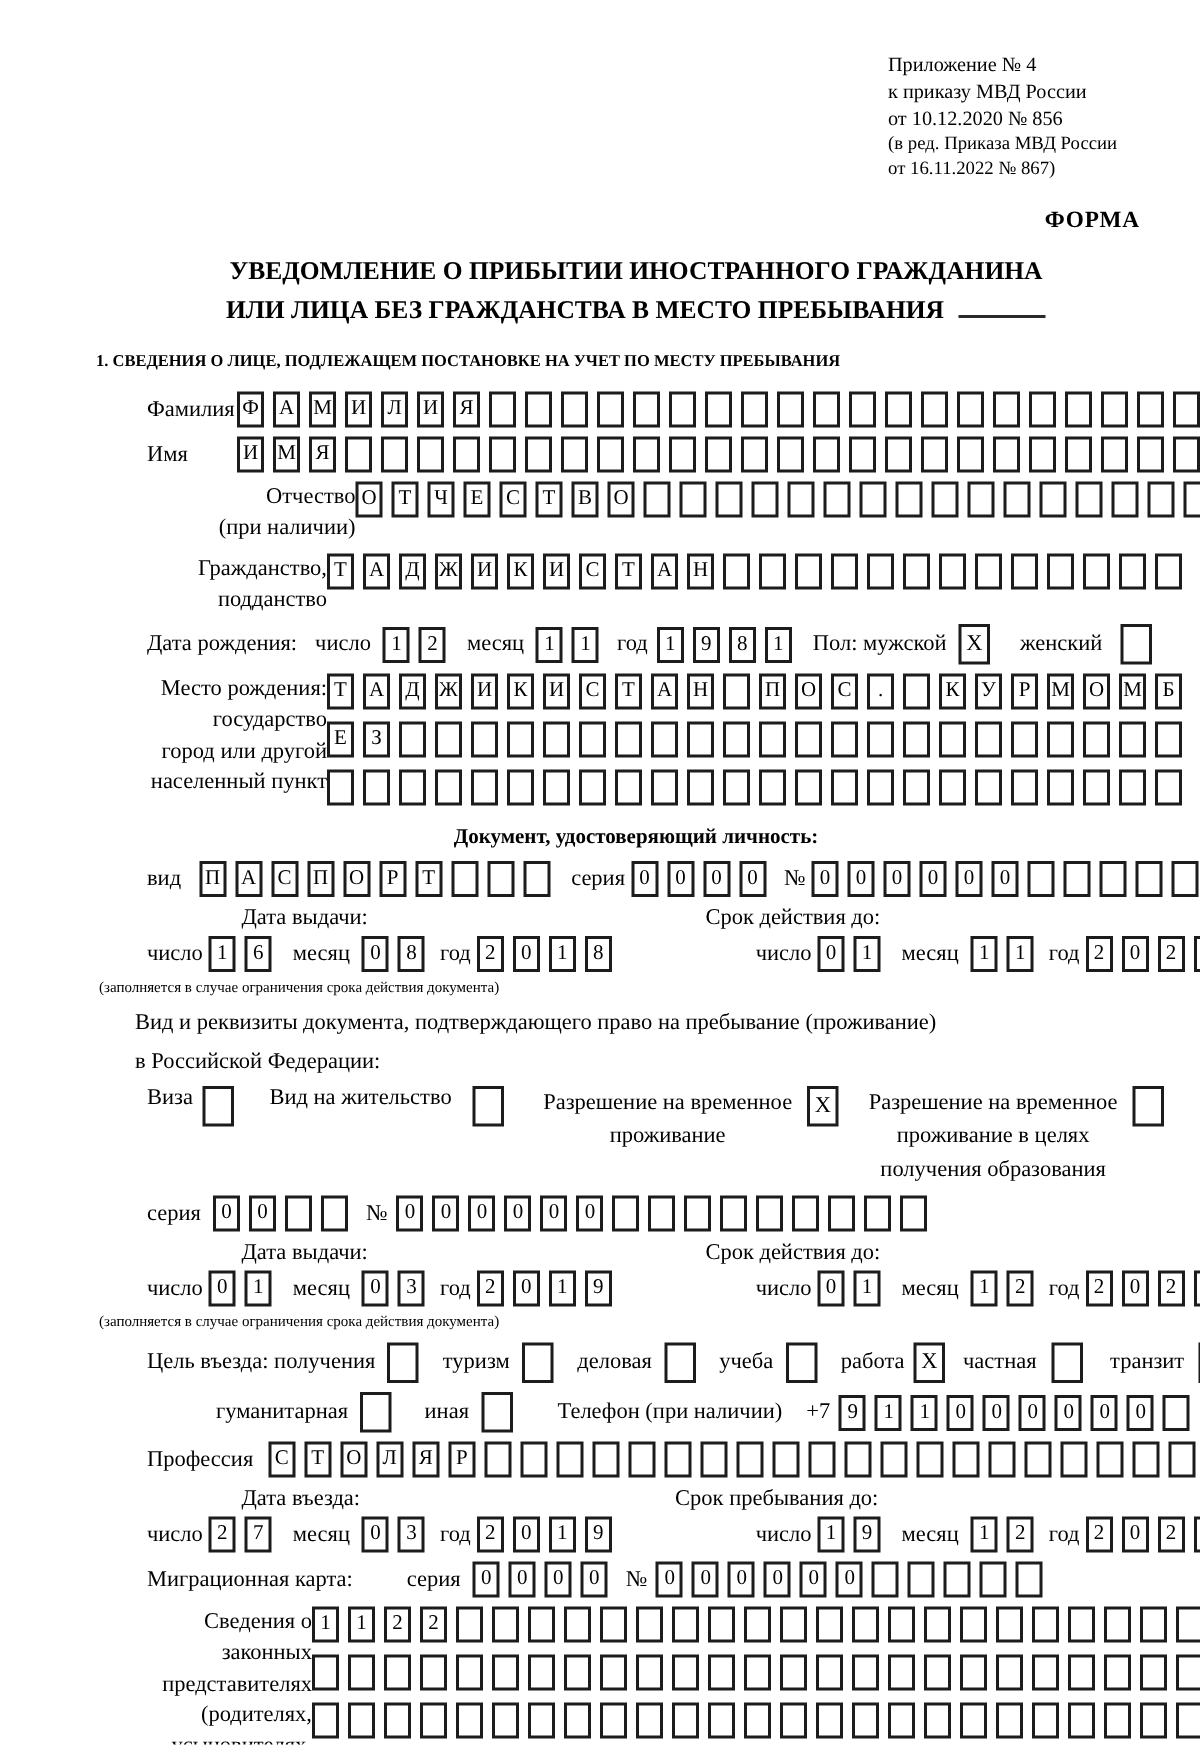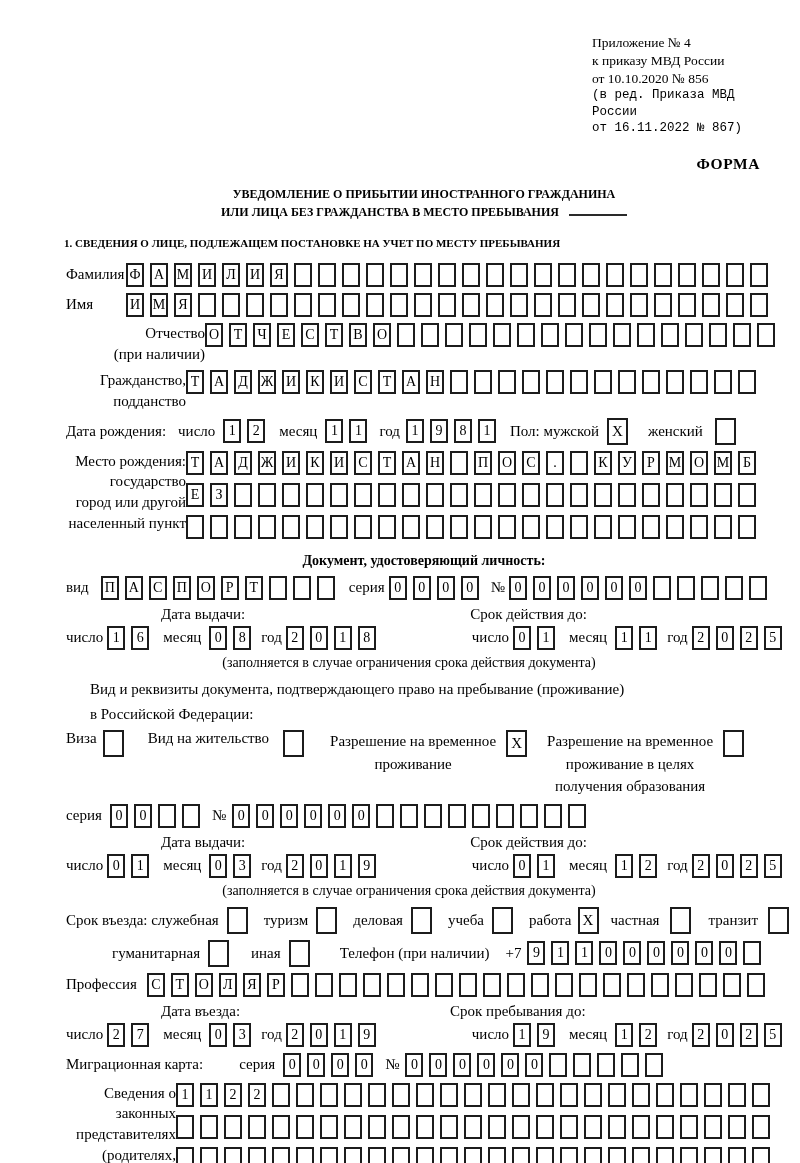--- a/index.html
+++ b/index.html
@@ -7,67 +7,67 @@
   body {
     height: 1163px;
     color: #000;
     font-family: "Liberation Serif", "DejaVu Serif", serif;
     font-size: 15px;
     overflow: hidden;
   }
   .page { padding: 34px 18px 0 66px; }
 
   .hdr { margin-left: auto; width: 190px; line-height: 1.32; font-size: 13.5px; }
-  .hdr .small { font-size: 12.5px; font-family: Liberation Mono, monospace; }
+  .hdr .small { font-size: 12.5px; }
   .forma { text-align: right; font-weight: bold; font-size: 15.5px; letter-spacing: .6px; margin: 18px 22px 12px 0; }
 
-  .title { text-align: center; font-weight: bold; font-size: 12px; line-height: 1.5; }
+  .title { text-align: center; font-weight: bold; font-size: 17px; line-height: 1.5; }
   .blank-line { display: inline-block; width: 58px; border-bottom: 2px solid #2a2a2a; height: .9em; margin-left: 10px; }
 
   .sec-heading { font-weight: bold; font-size: 11px; margin: 16px 0 14px -2px; white-space: nowrap; }
 
-  .frow { display: flex; align-items: center; margin-bottom: 6px; white-space: nowrap; }
+  .frow { display: flex; align-items: center; margin-bottom: 6px; white-space: nowrap; margin-left: 32px; }
   .frow.top { align-items: flex-start; }
   .lbl { flex: 0 0 auto; }
   .w60  { width: 60px; }
   .w120 { width: 120px; }
   .w139 { width: 139px; }
   .w110 { width: 110px; }
   .two-line, .four-line, .six-line { line-height: 1.38; text-align: right; }
   .center2 { text-align: center; line-height: 1.5; }
 
   .cells { display: inline-flex; flex: 0 0 auto; }
   .cell {
     width: 18px; height: 24px; border: 2px solid #1c1c1c; margin-right: 6px;
     text-align: center; line-height: 20px; font-size: 14px; flex: 0 0 auto;
   }
   .cb-wrap .cell { width: 21px; height: 27px; line-height: 23px; font-size: 15px; }
   .cellcol .cells { display: flex; margin-bottom: 8px; }
   .cellcol .cells:last-child { margin-bottom: 0; }
 
   .doc-head { text-align: center; font-weight: bold; font-size: 14px; margin: 14px 0 7px; }
   .dhead { display: flex; font-size: 15px; margin: 3px 0 3px; }
-  .note-r { text-align: center; padding-right: 30px; font-size: 14px; margin: -1px 0 8px; }
+  .note-r { text-align: left; padding-right: 30px; font-size: 10px; margin: -1px 0 8px; }
   .plain { line-height: 1.45; margin-bottom: 4px; margin-left: 24px; }
 
   .ml4 { margin-left: 4px; }  .ml6 { margin-left: 6px; }   .ml8 { margin-left: 8px; }
   .ml10 { margin-left: 10px; } .ml12 { margin-left: 12px; } .ml14 { margin-left: 14px; }
   .ml16 { margin-left: 16px; } .ml18 { margin-left: 18px; } .ml20 { margin-left: 20px; }
   .ml24 { margin-left: 24px; } .ml36 { margin-left: 36px; }
   .ml46 { margin-left: 46px; } .ml90 { margin-left: 90px; } .ml95 { margin-left: 95px; } .ml210 { margin-left: 210px; } .ml225 { margin-left: 225px; }
 </style>
 </head>
 <body>
 
 <div class="page">
 
   <div class="hdr">
     <div>Приложение № 4</div>
     <div>к приказу МВД России</div>
-    <div>от 10.10.2020 № 856</div>
+    <div>от 10.12.2020 № 856</div>
     <div class="small">(в ред. Приказа МВД России</div>
     <div class="small">от 16.11.2022 № 867)</div>
   </div>
 
   <div class="forma">ФОРМА</div>
 
   <div class="title">
     <div>УВЕДОМЛЕНИЕ О ПРИБЫТИИ ИНОСТРАННОГО ГРАЖДАНИНА</div>
     <div><span>ИЛИ ЛИЦА БЕЗ ГРАЖДАНСТВА В МЕСТО ПРЕБЫВАНИЯ</span><span class="blank-line"></span></div>
   </div>
@@ -502,21 +502,21 @@
         <span class="cell">2</span>
         <span class="cell">0</span>
         <span class="cell">2</span>
         <span class="cell">5</span>
       </span>
   </div>
 
   <div class="note-r">(заполняется в случае ограничения срока действия документа)</div>
 
   <div class="frow">
-    <span class="lbl">Срок въезда: служебная</span>
+    <span class="lbl">Цель въезда: получения</span>
     <span class="cells cb-wrap ml8">
         <span class="cell"></span>
       </span>
     <span class="lbl ml10">туризм</span>
     <span class="cells cb-wrap ml8">
         <span class="cell"></span>
       </span>
     <span class="lbl ml10">деловая</span>
     <span class="cells cb-wrap ml8">
         <span class="cell"></span>

